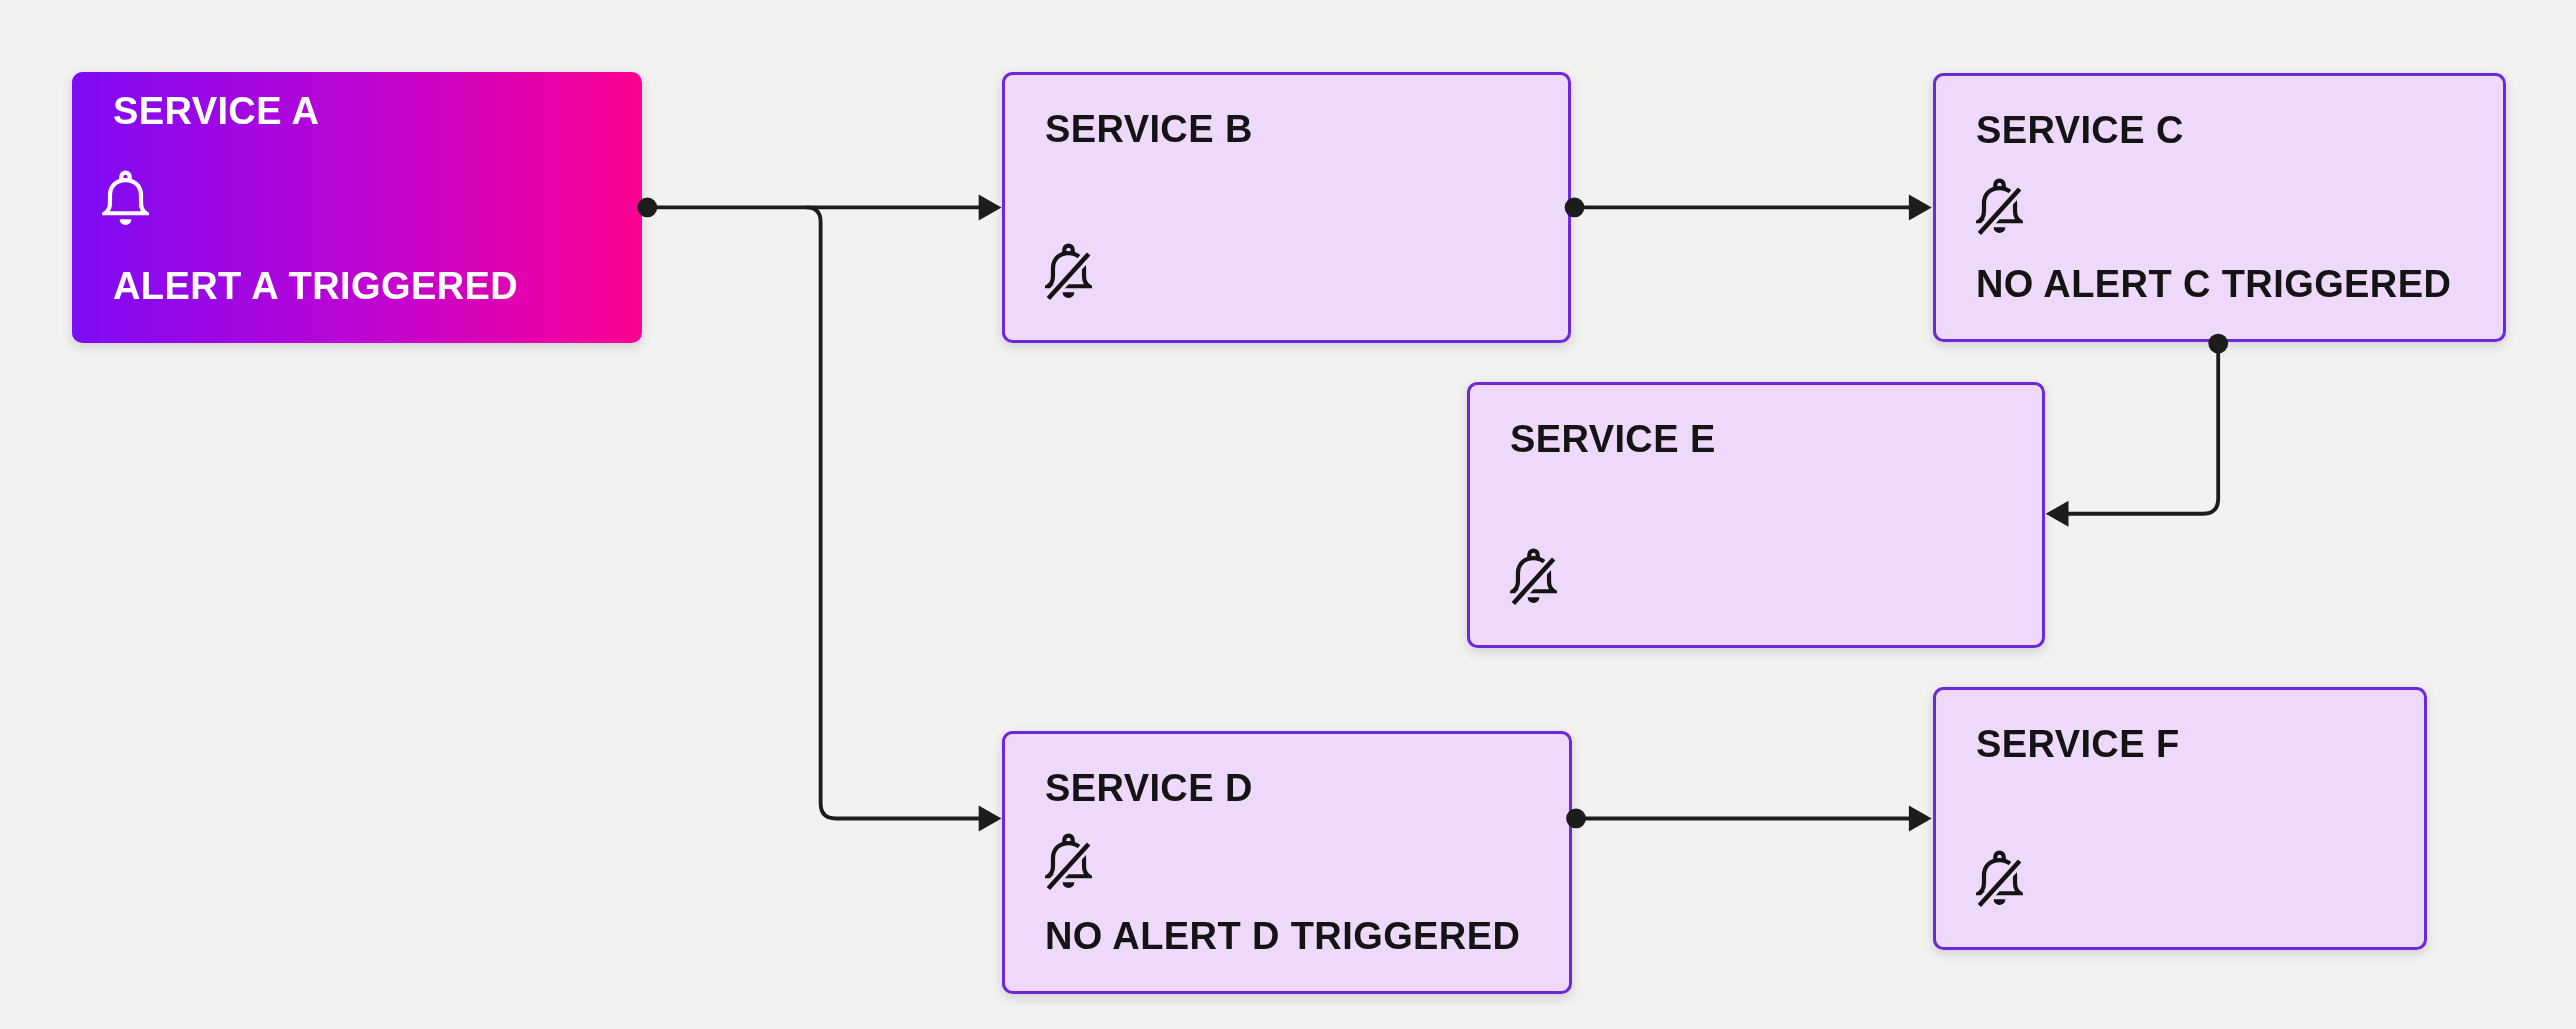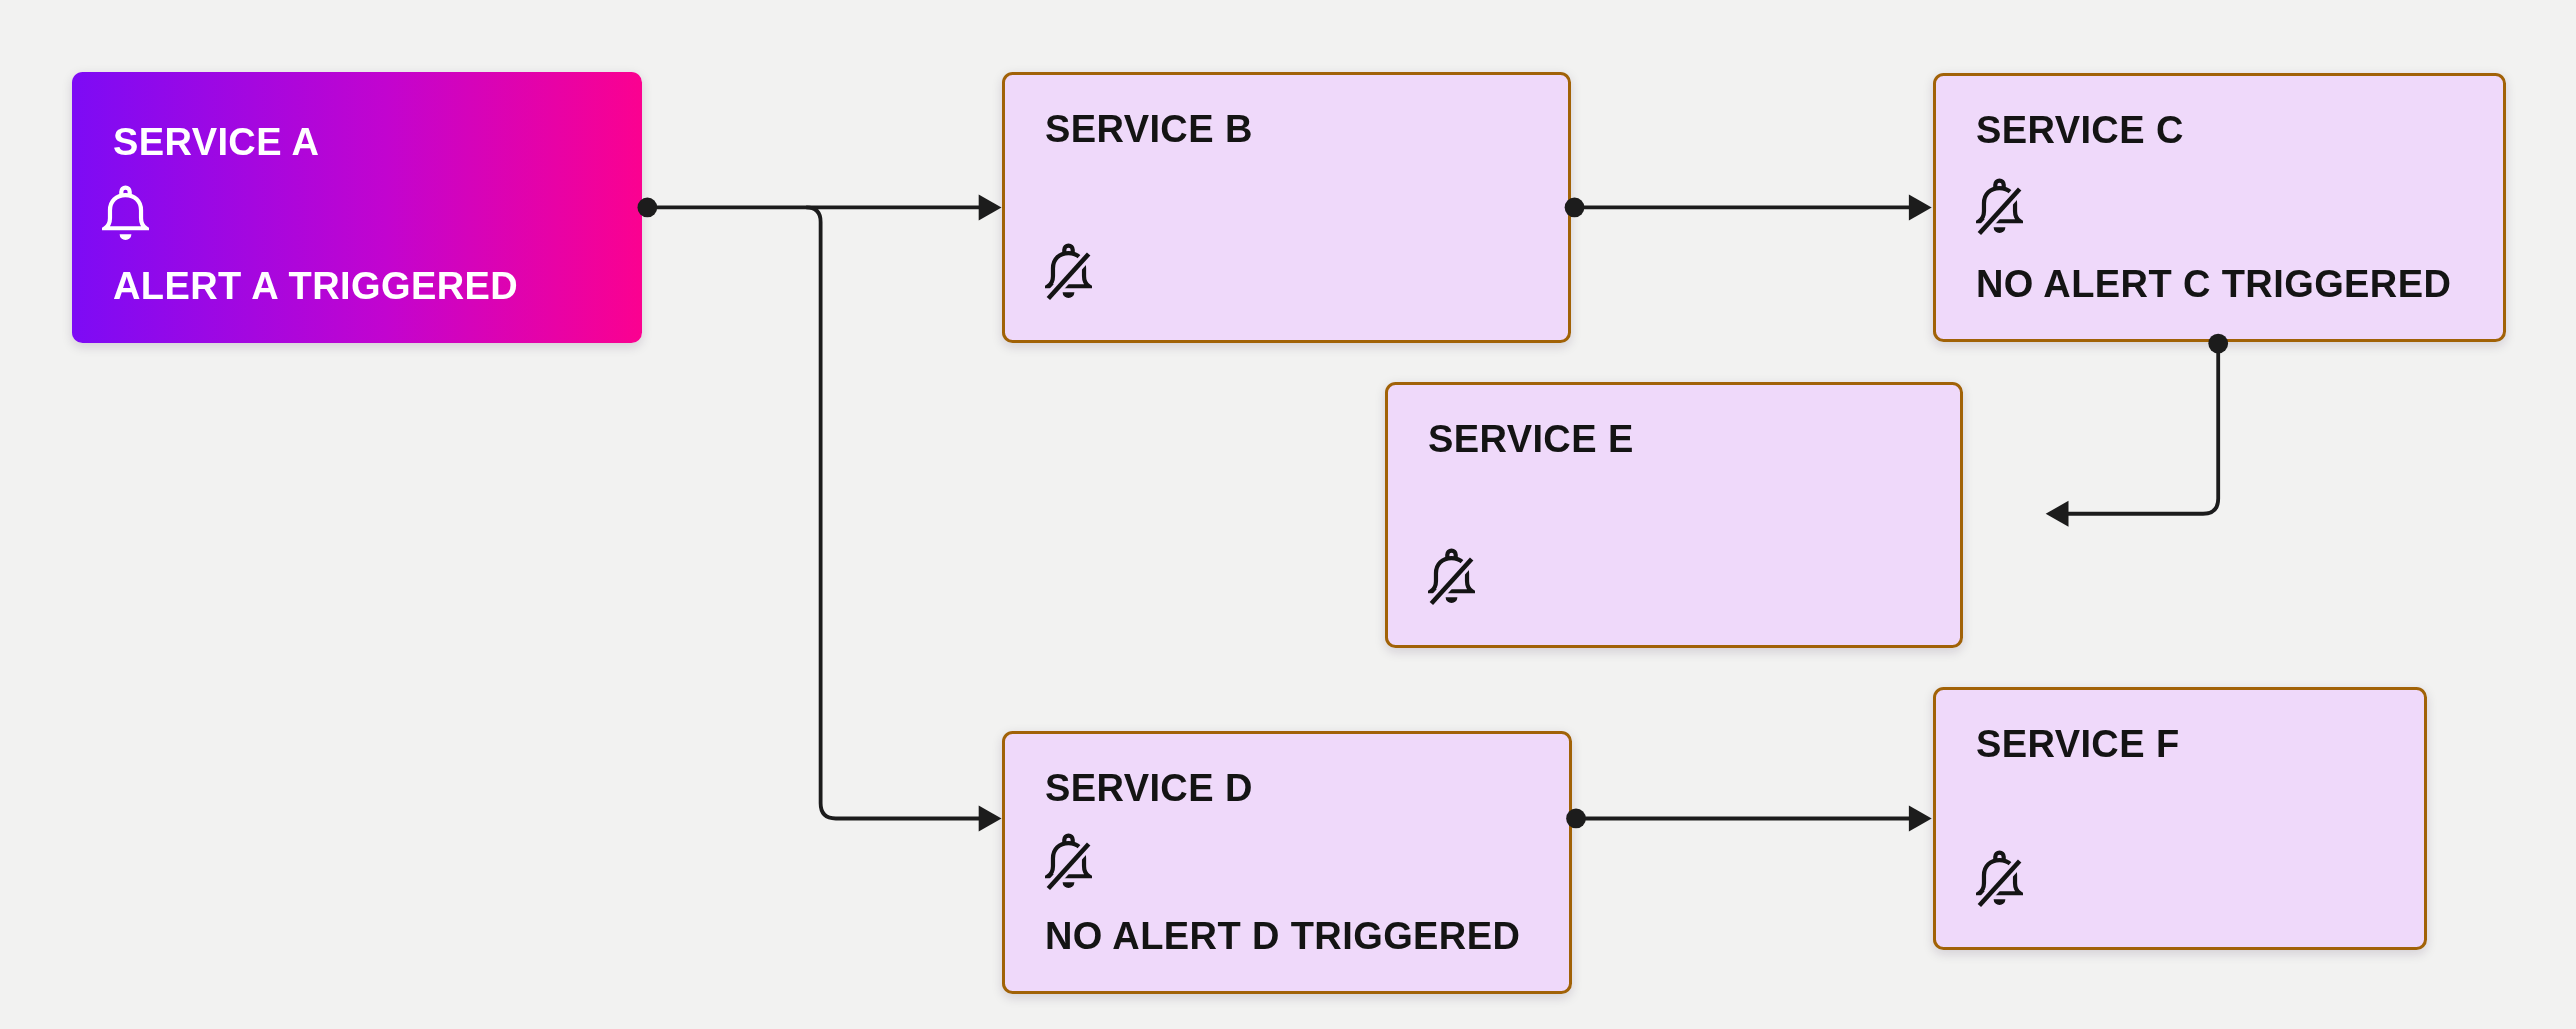--- a/index.html
+++ b/index.html
@@ -1,32 +1,32 @@
 <!DOCTYPE html>
 <html style="font-size:12px"><head>
 <meta charset="utf-8">
 <style>
   html,body{margin:0;padding:0;background:#f2f2f1;}
   #canvas{position:relative;width:2576px;height:1029px;background:#f2f2f1;overflow:hidden;
           font-family:"Liberation Sans","DejaVu Sans",sans-serif;}
   .edges{position:absolute;left:0;top:0;pointer-events:none;}
   .node{position:absolute;box-sizing:border-box;display:flex;flex-direction:column;
         justify-content:space-between;padding:35px 26px 36px 40px;border-radius:10.6px;
-        background:#efd9fa;border:3px solid #a16207;color:#141414;
+        background:#efd9fa;border:3px solid #6d28d9;color:#141414;
         box-shadow:0 3.8px 10.6px rgba(40,15,60,.15);}
   .node.alert{background:linear-gradient(90deg,#7d0bf5 0%,#c204cf 55%,#fb0190 100%);
-        border:none;color:#ffffff;padding:51px 27px 38px 41px;}
+        border:none;color:#ffffff;padding:20px 27px 38px 41px;}
   .node-title,.node-status{font-size:38px;font-weight:700;letter-spacing:0.4px;line-height:1;white-space:nowrap;}
   .node-icon{height:64px;display:flex;align-items:center;}
   .alert .node-icon{margin-left:-10.6px;}
   .node-icon svg{display:block;}
   .n-a{left:72px;top:72px;width:570px;height:271px;}
   .n-b{left:1002px;top:72px;width:569px;height:271px;}
   .n-c{left:1933px;top:73px;width:573px;height:269px;}
-  .n-e{left:1385px;top:382px;width:578px;height:266px;}
+  .n-e{left:1467px;top:382px;width:578px;height:266px;}
   .n-d{left:1002px;top:687px;width:570px;height:263px;margin-top:44px;}
   .n-f{left:1933px;top:687px;width:494px;height:263px;}
 </style>
 </head>
 <body>
 
 <div id="canvas">
 
   <div class="node alert n-a">
     <div class="node-title">SERVICE A</div>

